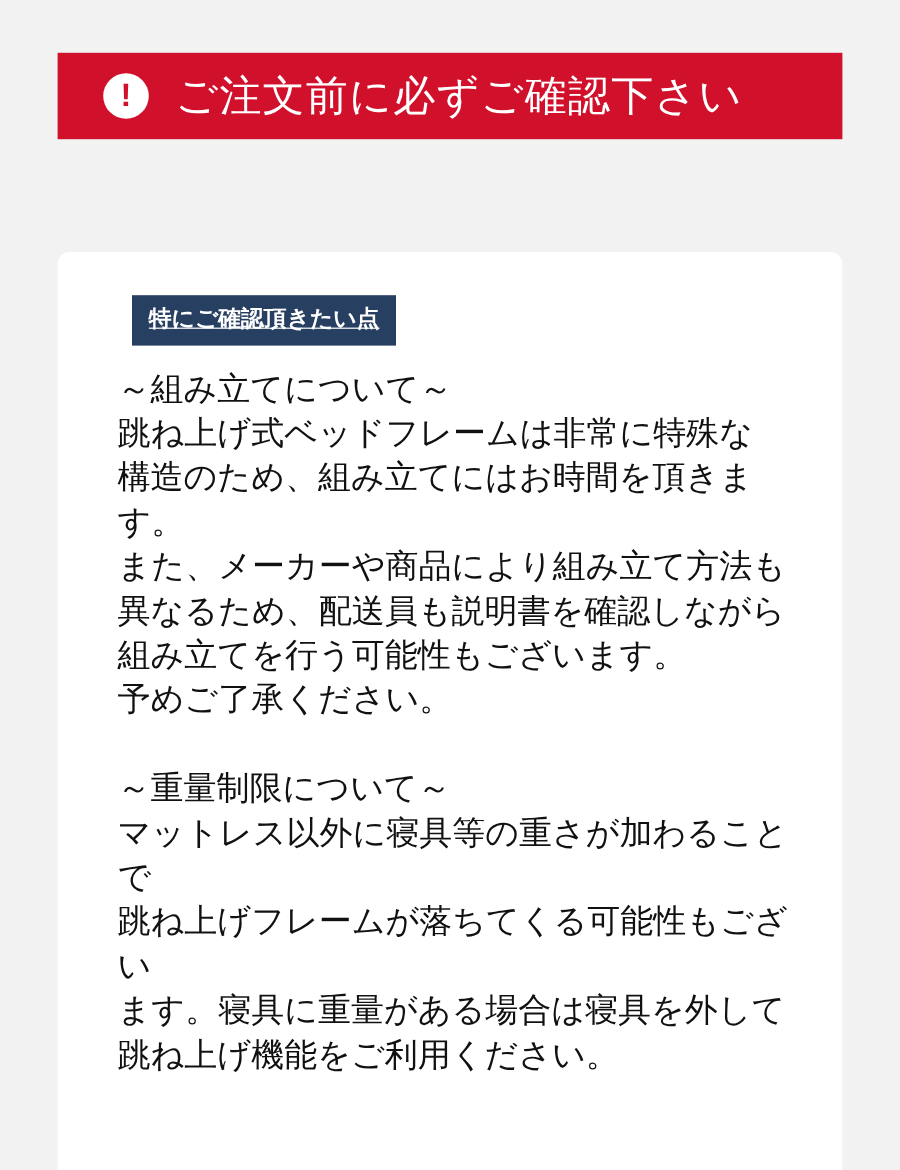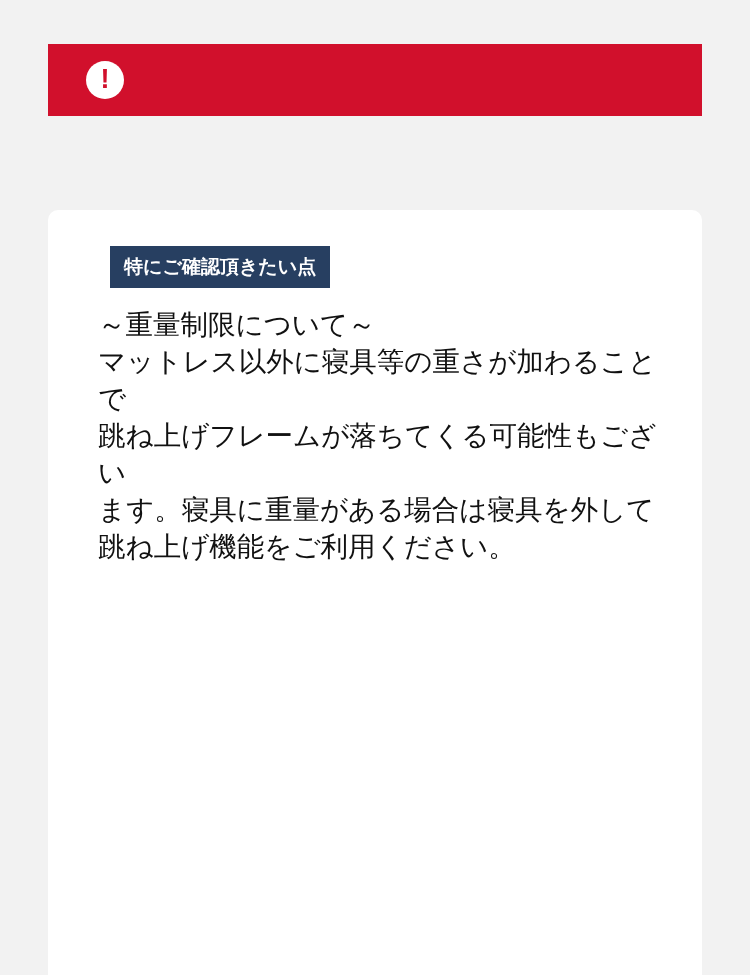--- a/index.html
+++ b/index.html
@@ -77,20 +77,21 @@
     left: 62px;
     top: 36px;
     background: #273f61;
     color: #ffffff;
     font-family: "Liberation Sans", "DejaVu Sans", sans-serif;
     font-weight: bold;
     font-size: 19px;
     line-height: 1;
     padding: 11px 14px 12px 14px;
     white-space: nowrap;
+    text-decoration: underline;
   }
 
   .body-text {
     position: absolute;
     left: 50px;
     top: 96px;
     right: 20px;
     font-size: 27.5px;
     line-height: 37px;
     color: #111111;
@@ -105,26 +106,34 @@
     margin-top: 37px;
   }
 </style>
 </head>
 <body>
 
 <div class="page">
 
   <div class="banner">
     <div class="banner-icon">!</div>
+    <div class="banner-title">ご注文前に必ずご確認下さい</div>
   </div>
 
   <div class="card">
     <div class="tag">特にご確認頂きたい点</div>
 
     <div class="body-text">
+      <p class="section">～組み立てについて～
+跳ね上げ式ベッドフレームは非常に特殊な
+構造のため、組み立てにはお時間を頂きます。
+また、メーカーや商品により組み立て方法も
+異なるため、配送員も説明書を確認しながら
+組み立てを行う可能性もございます。
+予めご了承ください。</p>
       <p class="section">～重量制限について～
 マットレス以外に寝具等の重さが加わることで
 跳ね上げフレームが落ちてくる可能性もござい
 ます。寝具に重量がある場合は寝具を外して
 跳ね上げ機能をご利用ください。</p>
     </div>
   </div>
 
 </div>
 

